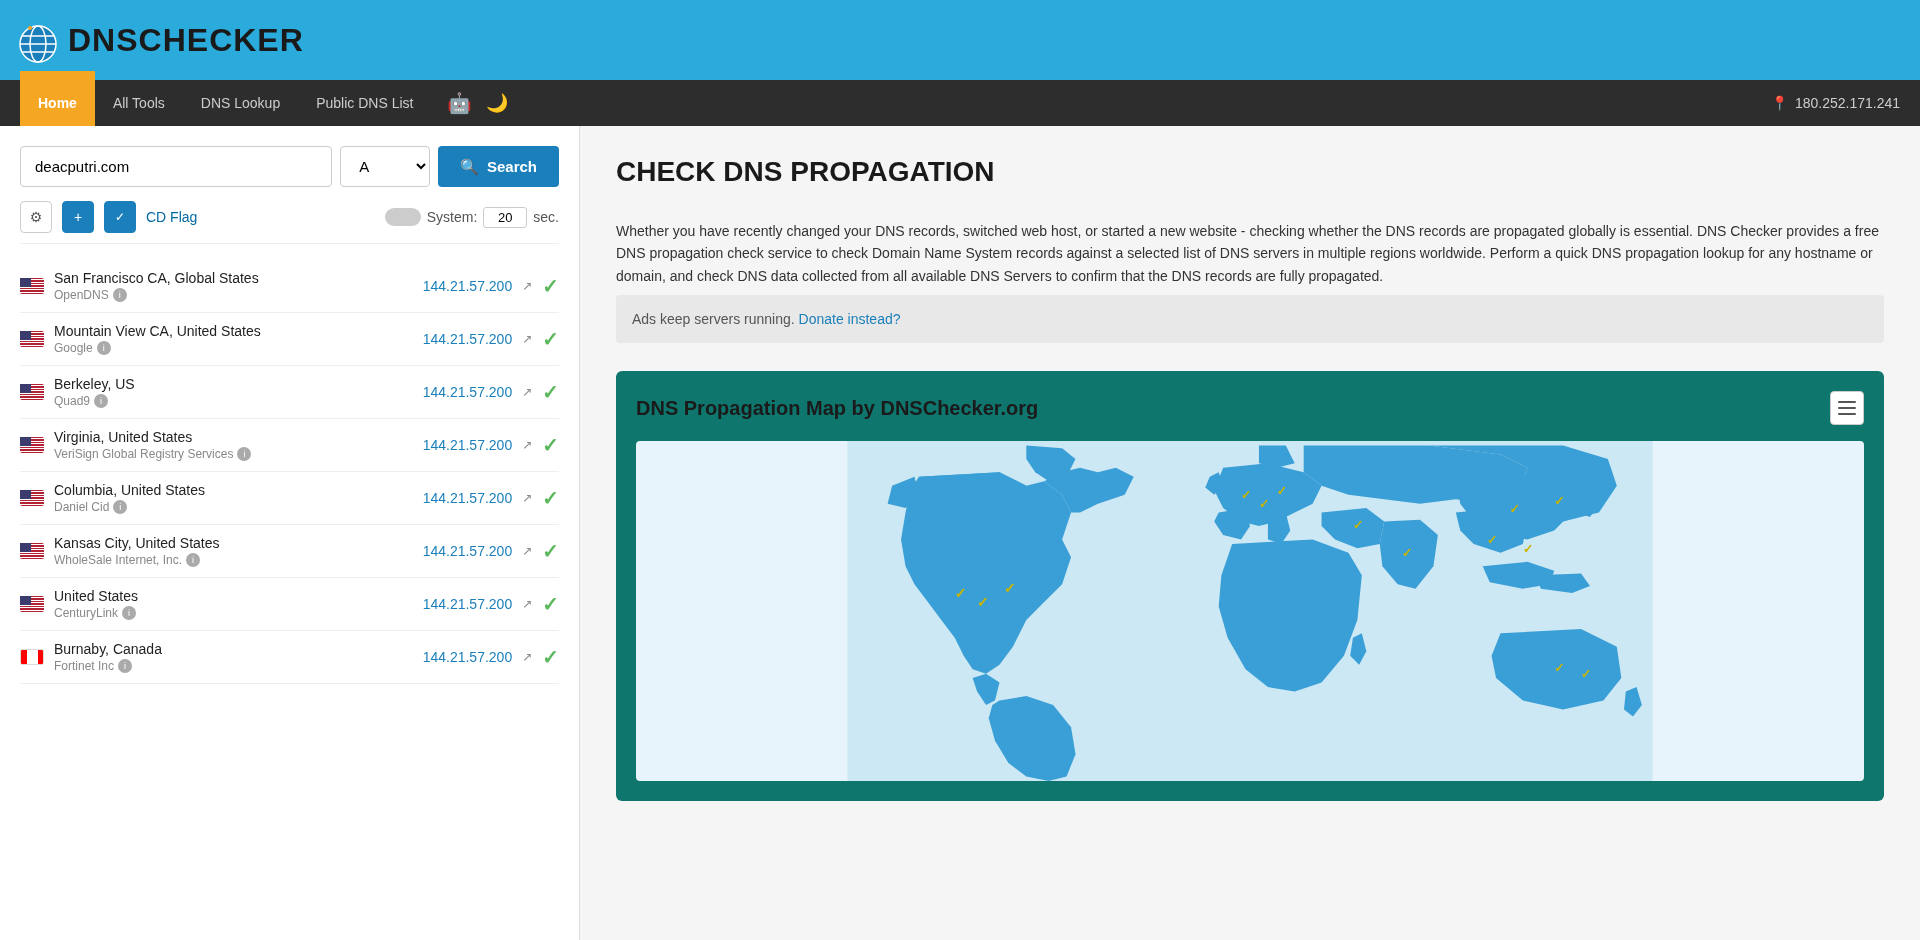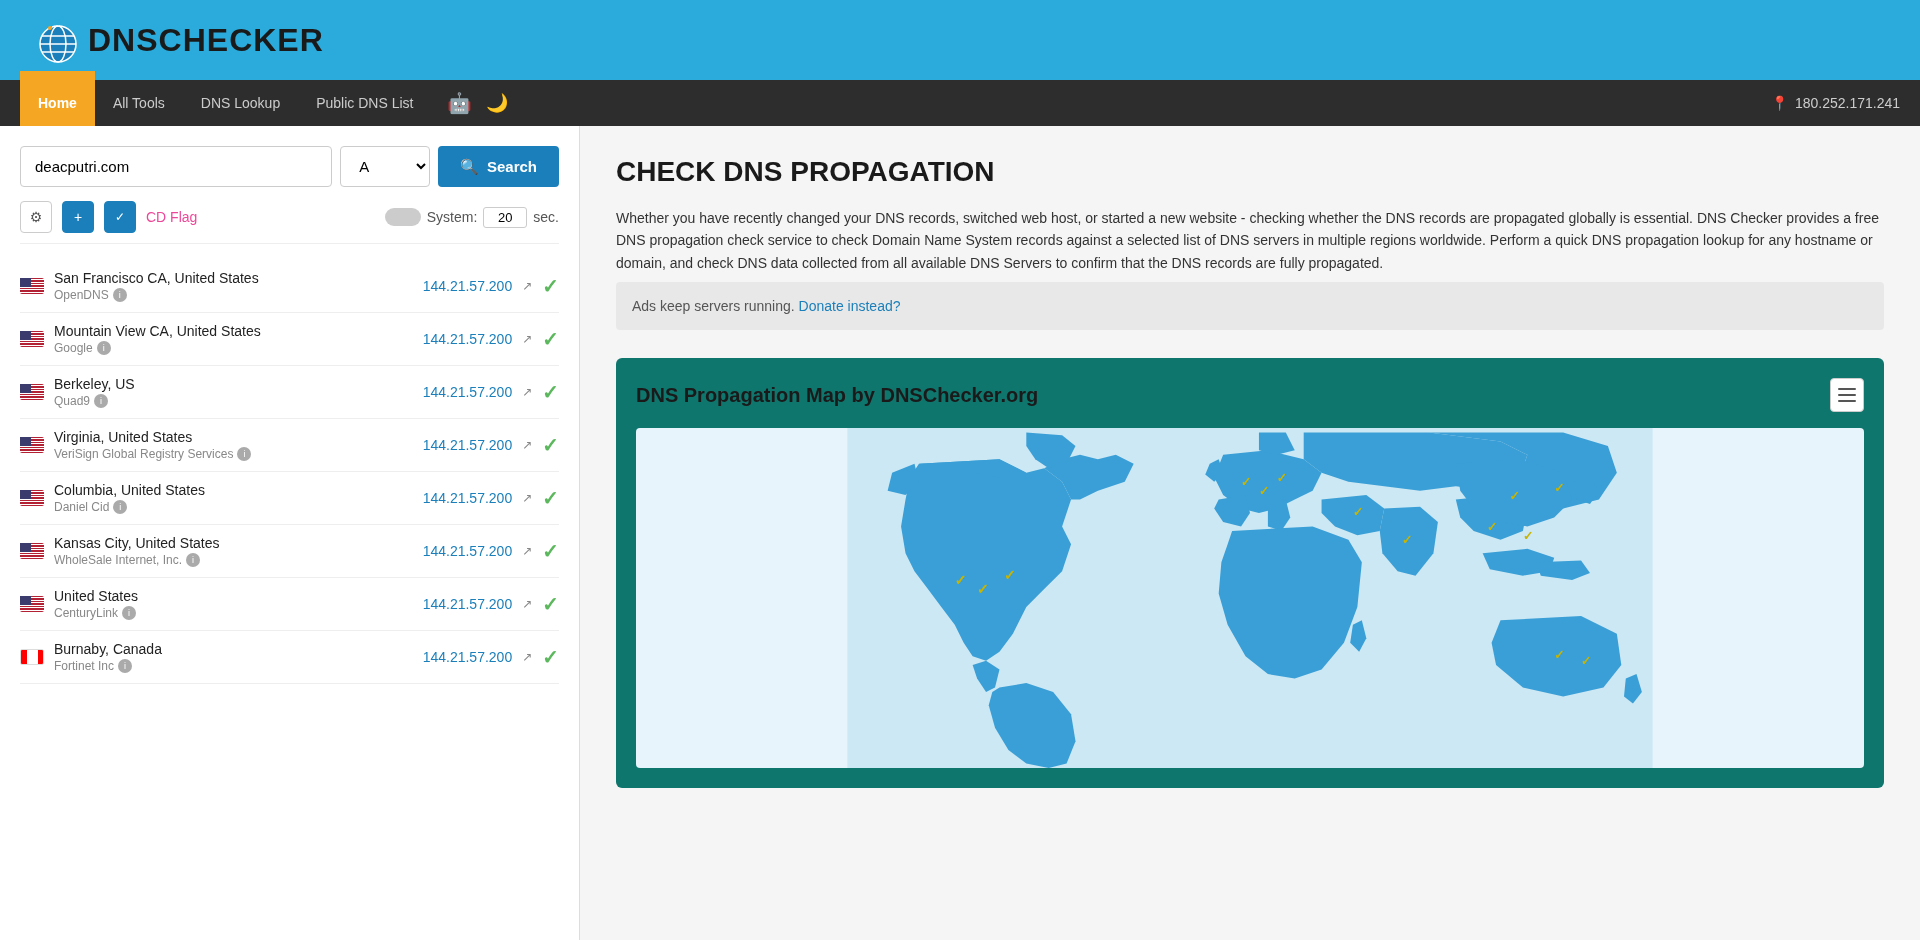--- a/index.html
+++ b/index.html
@@ -1,21 +1,21 @@
 <!DOCTYPE html>
 <html><head>
   <meta charset="utf-8">
   <style>
     * { margin: 0; padding: 0; box-sizing: border-box; }
     body { font-family: Arial, sans-serif; background: #f0f0f0; width: 1920px; min-height: 940px; }
 
     
     .header {
       background: #2aabdc;
-      padding: 12px 34px;
+      padding: 12px 14px;
       display: flex;
       align-items: center;
       height: 80px;
     }
     .logo {
       display: flex;
       align-items: center;
       gap: 6px;
     }
     .logo-globe {
@@ -150,21 +150,21 @@
       display: flex;
       align-items: center;
       justify-content: center;
       font-size: 14px;
       color: #555;
     }
     .ctrl-btn.blue { background: #1a7fba; color: white; border-color: #1a7fba; }
     .ctrl-btn.check { background: #1a7fba; color: white; border-color: #1a7fba; }
     .cd-flag-label {
       font-size: 14px;
-      color: #ec4899;
+      color: #0369a1;
     }
     .refresh-area {
       margin-left: auto;
       display: flex;
       align-items: center;
       gap: 6px;
       font-size: 14px;
       color: #555;
     }
     .refresh-toggle {
@@ -298,21 +298,21 @@
     
     .right-panel {
       flex: 1;
       padding: 30px 36px;
       background: #f5f5f5;
     }
     .propagation-title {
       font-size: 28px;
       font-weight: bold;
       color: #1a1a1a;
-      margin-bottom: 19px;
+      margin-bottom: 32px;
     }
     .propagation-desc {
       font-size: 14px;
       color: #333;
       line-height: 1.6;
       margin-bottom: 8px;
     }
     .ads-bar {
       background: #e8e8e8;
       padding: 16px;
@@ -447,21 +447,21 @@
         <span>System:</span>
         <input class="refresh-input" type="text" value="20" style="">
         <span>sec.</span>
       </div>
     </div>
 
     <div id="results-list">
     <div class="result-item">
       <span class="flag flag-us"></span>
       <div class="result-location">
-        <div class="location-name">San Francisco CA, United States</div>
+        <div class="location-name">San Francisco CA, Global States</div>
         <div class="provider-name">OpenDNS <span class="info-icon">i</span></div>
       </div>
       <a href="#" class="ip-link">144.21.57.200</a>
       <span class="ext-icon">↗</span>
       <span class="check-green">✓</span>
     </div>
         <div class="result-item">
       <span class="flag flag-us"></span>
       <div class="result-location">
         <div class="location-name">Mountain View CA, United States</div>

